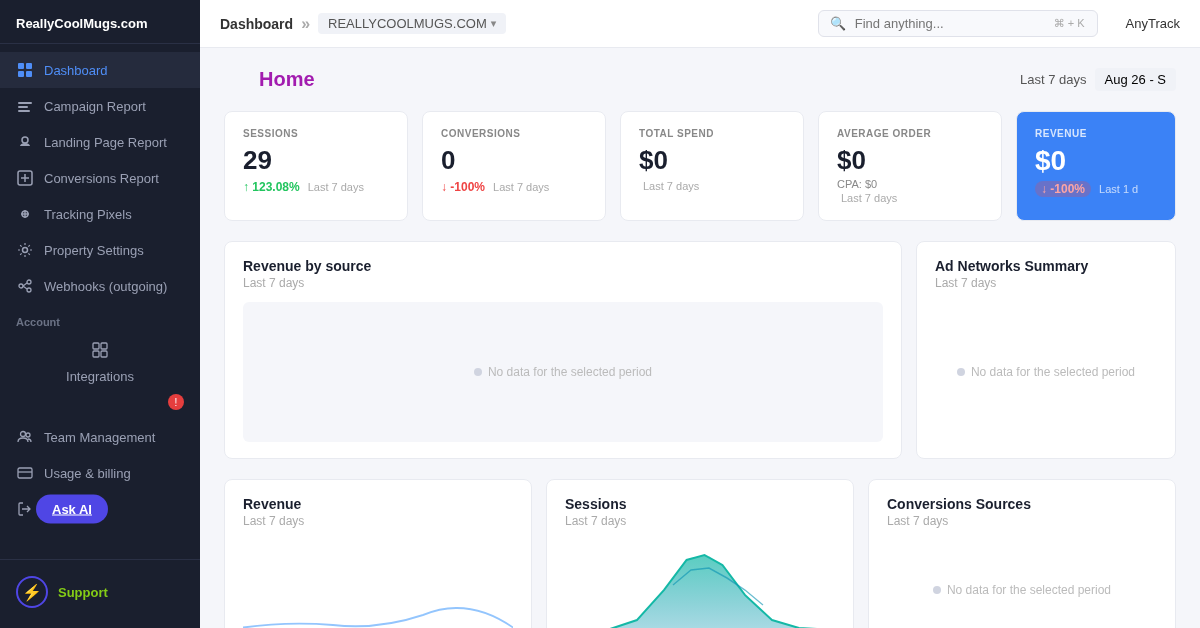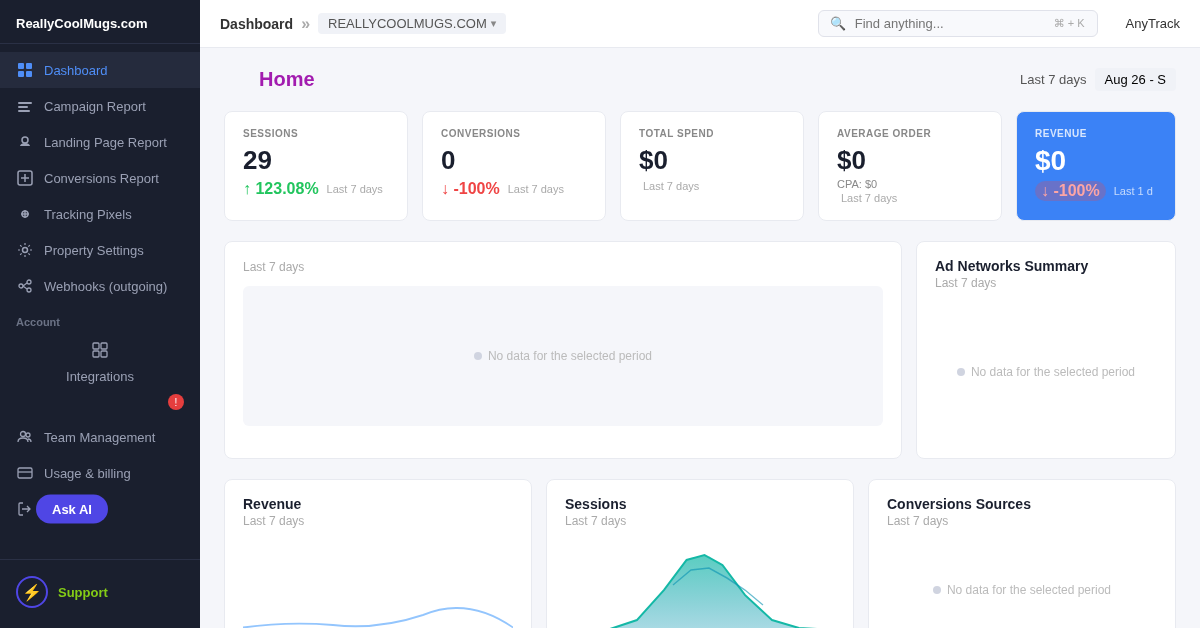--- a/index.html
+++ b/index.html
@@ -61,20 +61,21 @@
       color: #fff;
       border: none;
       border-radius: 20px;
       padding: 7px 16px;
       font-size: 13px;
       font-weight: 600;
       cursor: pointer;
       display: flex;
       align-items: center;
       gap: 6px;
+      text-decoration: underline;
     }
     .support-flash {
       width: 32px; height: 32px; background: #1a1f2e; border: 2px solid #4f46e5;
       border-radius: 50%; display: flex; align-items: center; justify-content: center;
       font-size: 16px; color: #4f46e5;
     }
     .support-row {
       display: flex; align-items: center; gap: 10px; padding: 8px 16px;
     }
 
@@ -126,21 +127,21 @@
     .stat-card {
       flex: 1; background: #fff; border-radius: 8px; padding: 16px 18px;
       border: 1px solid #e8eaf0; min-width: 0;
     }
     .stat-card.revenue-card { background: #3b82f6; color: #fff; flex: 0 0 160px; }
     .stat-label { font-size: 10px; font-weight: 700; color: #888; letter-spacing: 0.5px; text-transform: uppercase; margin-bottom: 6px; }
     .stat-card.revenue-card .stat-label { color: rgba(255,255,255,0.8); }
     .stat-value { font-size: 26px; font-weight: 700; color: #1a1f2e; }
     .stat-card.revenue-card .stat-value { font-size: 28px; color: #fff; }
     .stat-sub { font-size: 11px; color: #888; margin-top: 2px; }
-    .stat-change { display: inline-flex; align-items: center; gap: 3px; font-size: 16px; font-weight: 600; }
+    .stat-change { display: inline-flex; align-items: center; gap: 3px; font-size: 12px; font-weight: 600; }
     .stat-change.up { color: #22c55e; }
     .stat-change.down { color: #ef4444; }
     .stat-card.revenue-card .stat-change { background: rgba(239,68,68,0.25); color: #fca5a5; padding: 1px 6px; border-radius: 10px; }
     .stat-period { font-size: 11px; color: #aaa; margin-left: 4px; }
     .stat-card.revenue-card .stat-period { color: rgba(255,255,255,0.7); }
 
     
     .charts-row { display: flex; gap: 14px; margin-bottom: 20px; }
     .chart-card {
       background: #fff; border-radius: 8px; padding: 16px 18px;
@@ -384,20 +385,21 @@
           <div style="display:flex;align-items:center;gap:4px;margin-top:4px;">
             <span class="stat-change">↓ -100%</span>
             <span class="stat-period">Last 1 d</span>
           </div>
         </div>
       </div>
 
       <div class="charts-row">
 
         <div class="chart-card large">
+          <div class="chart-title">Revenue by source</div>
           <div class="chart-subtitle">Last 7 days</div>
           <div style="background:#f5f6fa;border-radius:6px;height:140px;display:flex;align-items:center;justify-content:center;">
             <div class="no-data">
               <span class="no-data-dot"></span>
               <span>No data for the selected period</span>
             </div>
           </div>
         </div>
 
         <div class="chart-card small">

